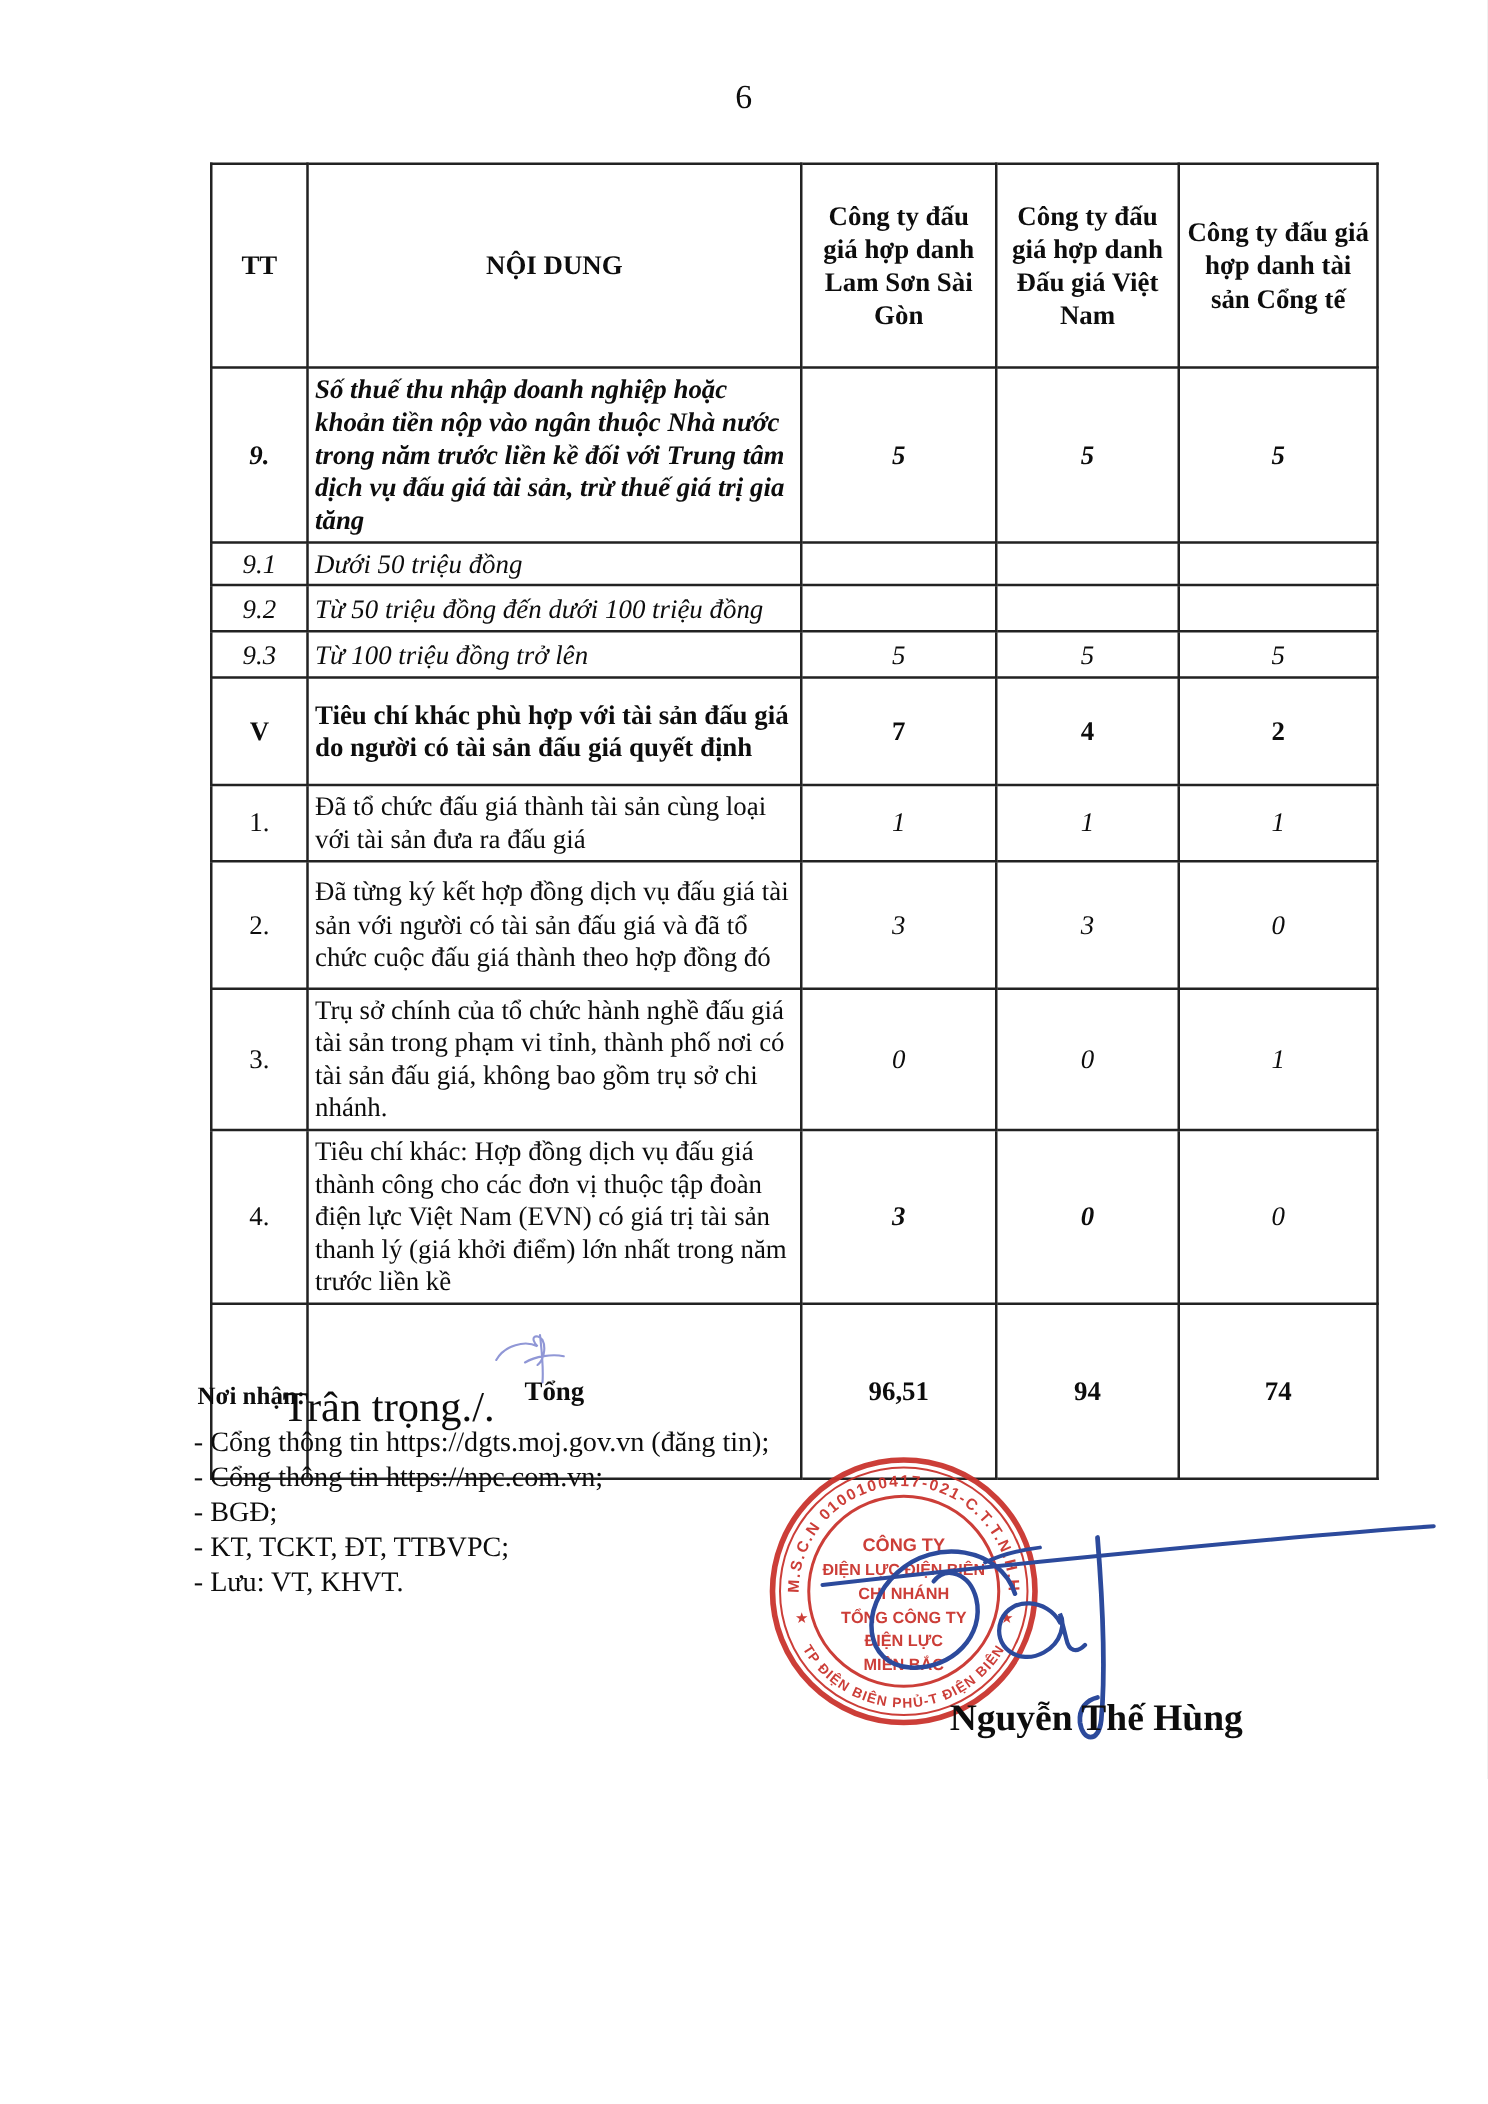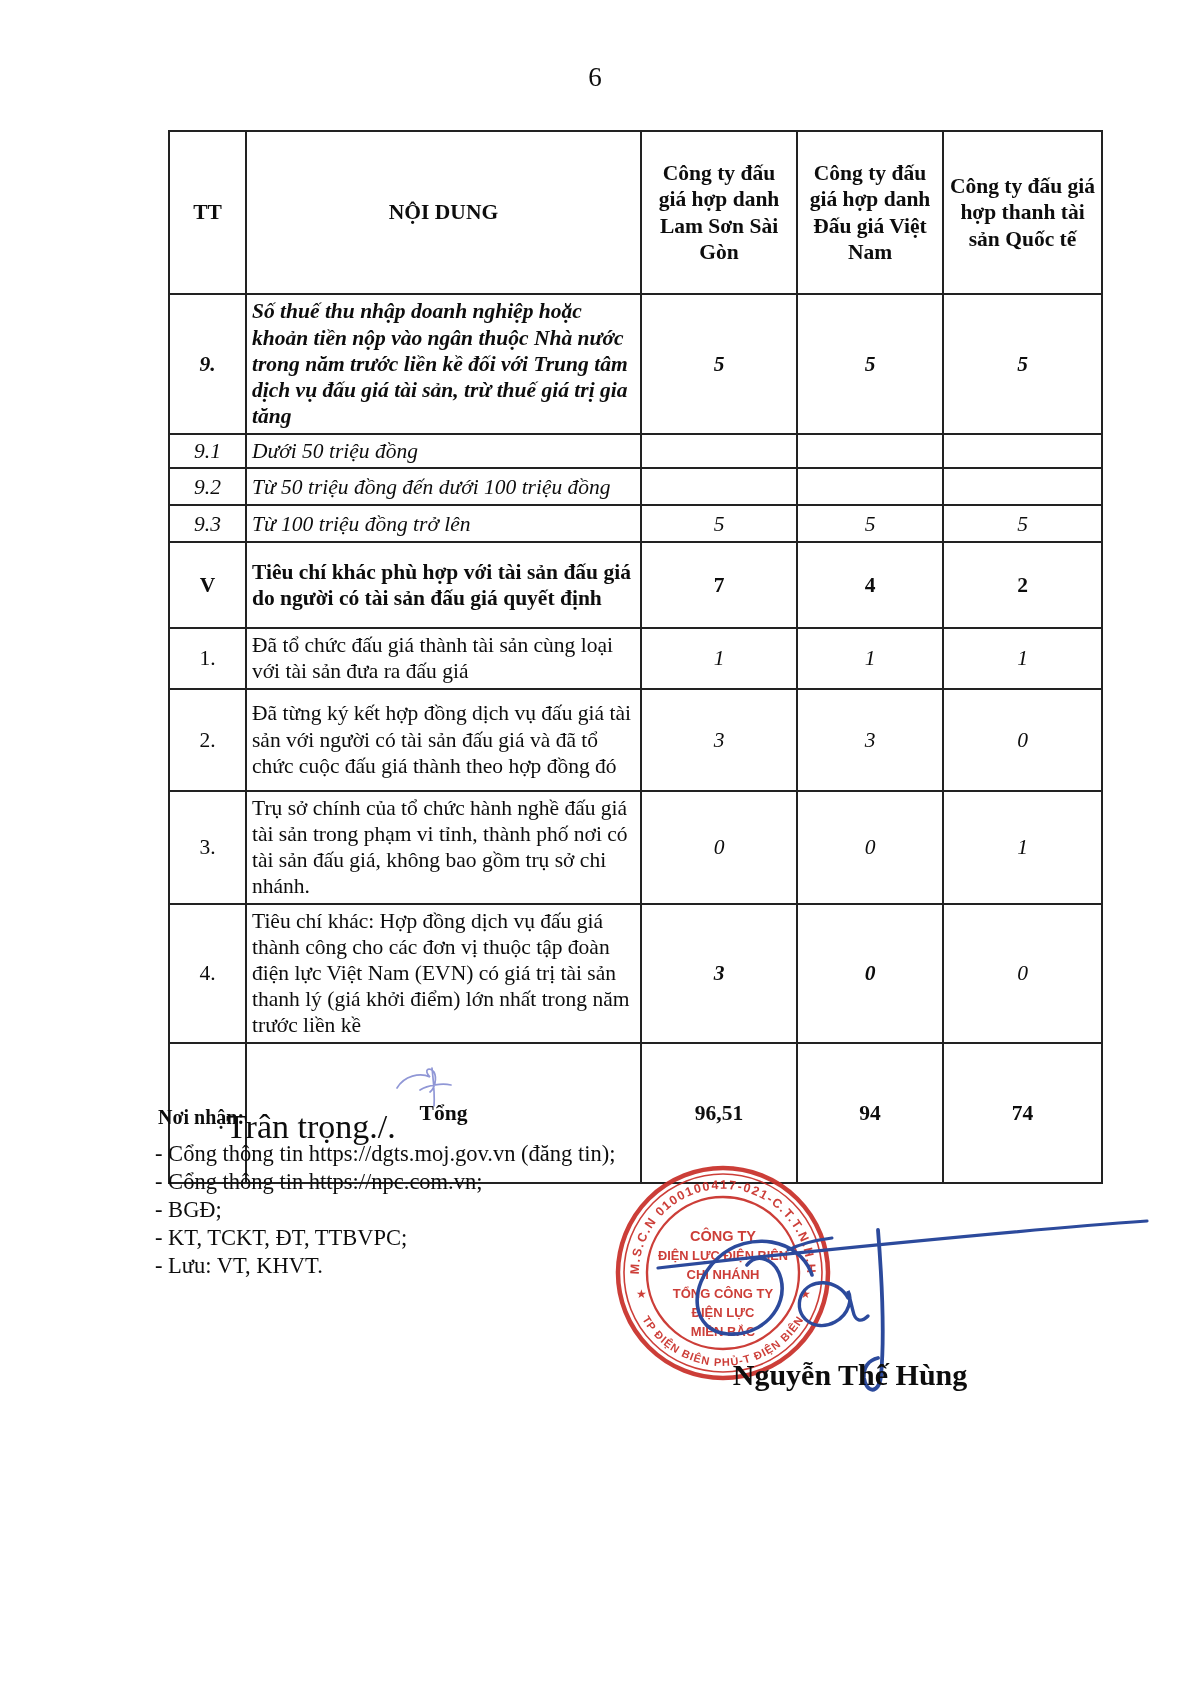--- a/index.html
+++ b/index.html
@@ -43,21 +43,21 @@
   tr.total-row{height:46px;}
   
   .tran-trong{position:absolute;left:226px;top:1108px;font-size:34px;}
   .noi-nhan{position:absolute;left:158px;top:1106px;font-size:20px;font-weight:bold;}
   .recipients{position:absolute;left:155px;top:1140px;font-size:22.5px;line-height:28px;}
   .kt-block{
     position:absolute;left:662px;top:1102px;width:420px;text-align:center;
     font-size:27px;font-weight:bold;line-height:35px;
   }
   .signer-name{
-    position:absolute;left:645px;top:1358px;width:410px;text-align:center;
+    position:absolute;left:672px;top:1358px;width:410px;text-align:center;
     font-size:30px;font-weight:bold;
   }
   .stamp{position:absolute;left:612px;top:1162px;opacity:.93;}
   .signature{position:absolute;left:600px;top:1180px;}
   .paraph{position:absolute;left:392px;top:1064px;opacity:.85;}
 </style>
 </head>
 <body>
 
 <div class="page">
@@ -72,21 +72,21 @@
         <col style="width:156px">
           <col style="width:146px">
           <col style="width:159px">
       </colgroup>
       <thead>
         <tr>
           <th>TT</th>
           <th>NỘI DUNG</th>
           <th>Công ty đấu giá hợp danh Lam Sơn Sài Gòn</th>
           <th>Công ty đấu giá hợp danh Đấu giá Việt Nam</th>
-          <th>Công ty đấu giá hợp thanh tài sản Quốc tế</th>
+          <th>Công ty đấu giá hợp danh tài sản Cổng tế</th>
         </tr>
       </thead>
       <tbody>
           <tr>
             <td class="td-tt b i">9.</td>
             <td class="td-content b i">Số thuế thu nhập doanh nghiệp hoặc khoản tiền nộp vào ngân thuộc Nhà nước trong năm trước liền kề đối với Trung tâm dịch vụ đấu giá tài sản, trừ thuế giá trị gia tăng</td>
             <td class="td-val b i">5</td>
             <td class="td-val b i">5</td>
             <td class="td-val b i">5</td>
           </tr>

